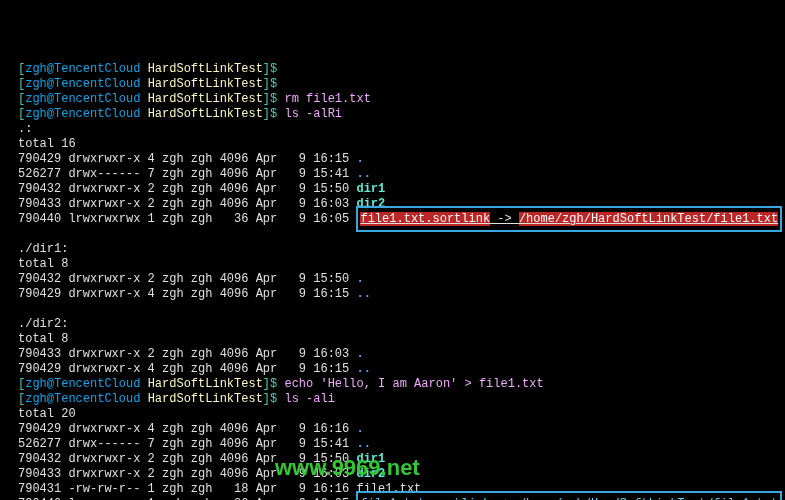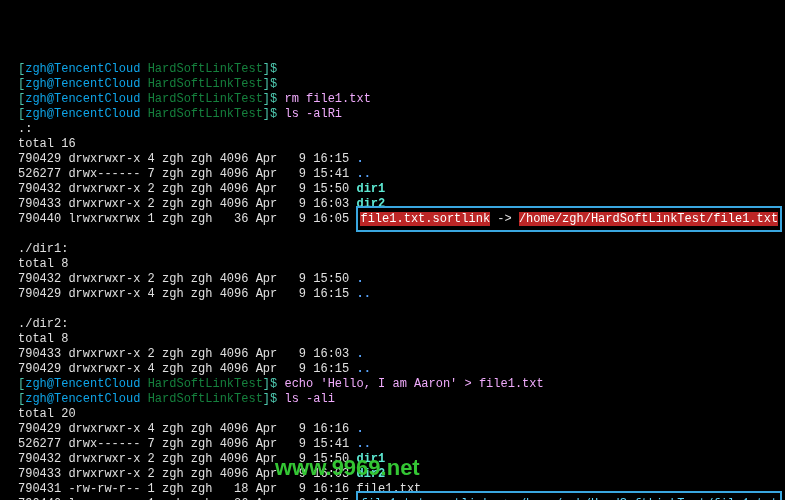--- a/index.html
+++ b/index.html
@@ -11,29 +11,29 @@
     color: #e0e0e0;
     width: 785px;
     height: 500px;
     overflow: hidden;
     padding: 2px 0 0 18px;
     white-space: pre;
   }
   .line { display: block; }
   .prompt-open, .prompt-close { color: #4ec9b0; }
   .user-host { color: #0ea5e9; }
-  .dir-prompt { color: #15803d; }
+  .dir-prompt { color: #fef9c3; }
   .dollar { color: #4ec9b0; }
   .cmd { color: #f0abfc; }
   .dir { color: #5eead4; font-weight: bold; }
   .parent { color: #5aa7ff; font-weight: bold; }
   .dot { color: #5aa7ff; font-weight: bold; }
   .hl-red { background: #bc2626; color: #fff; }
   .hl-cyan { color: #5fd7ff; }
-  .box { border: 2px solid #3aa7e0; padding: 4px 2px; }
+  .box { border: 2px solid #3aa7e0; padding: 4px 2px; text-decoration: underline; }
   .watermark {
     position: absolute;
     left: 275px;
     top: 460px;
     color: #34c634;
     font-family: Arial, sans-serif;
     font-size: 22px;
     font-weight: bold;
     pointer-events: none;
   }

